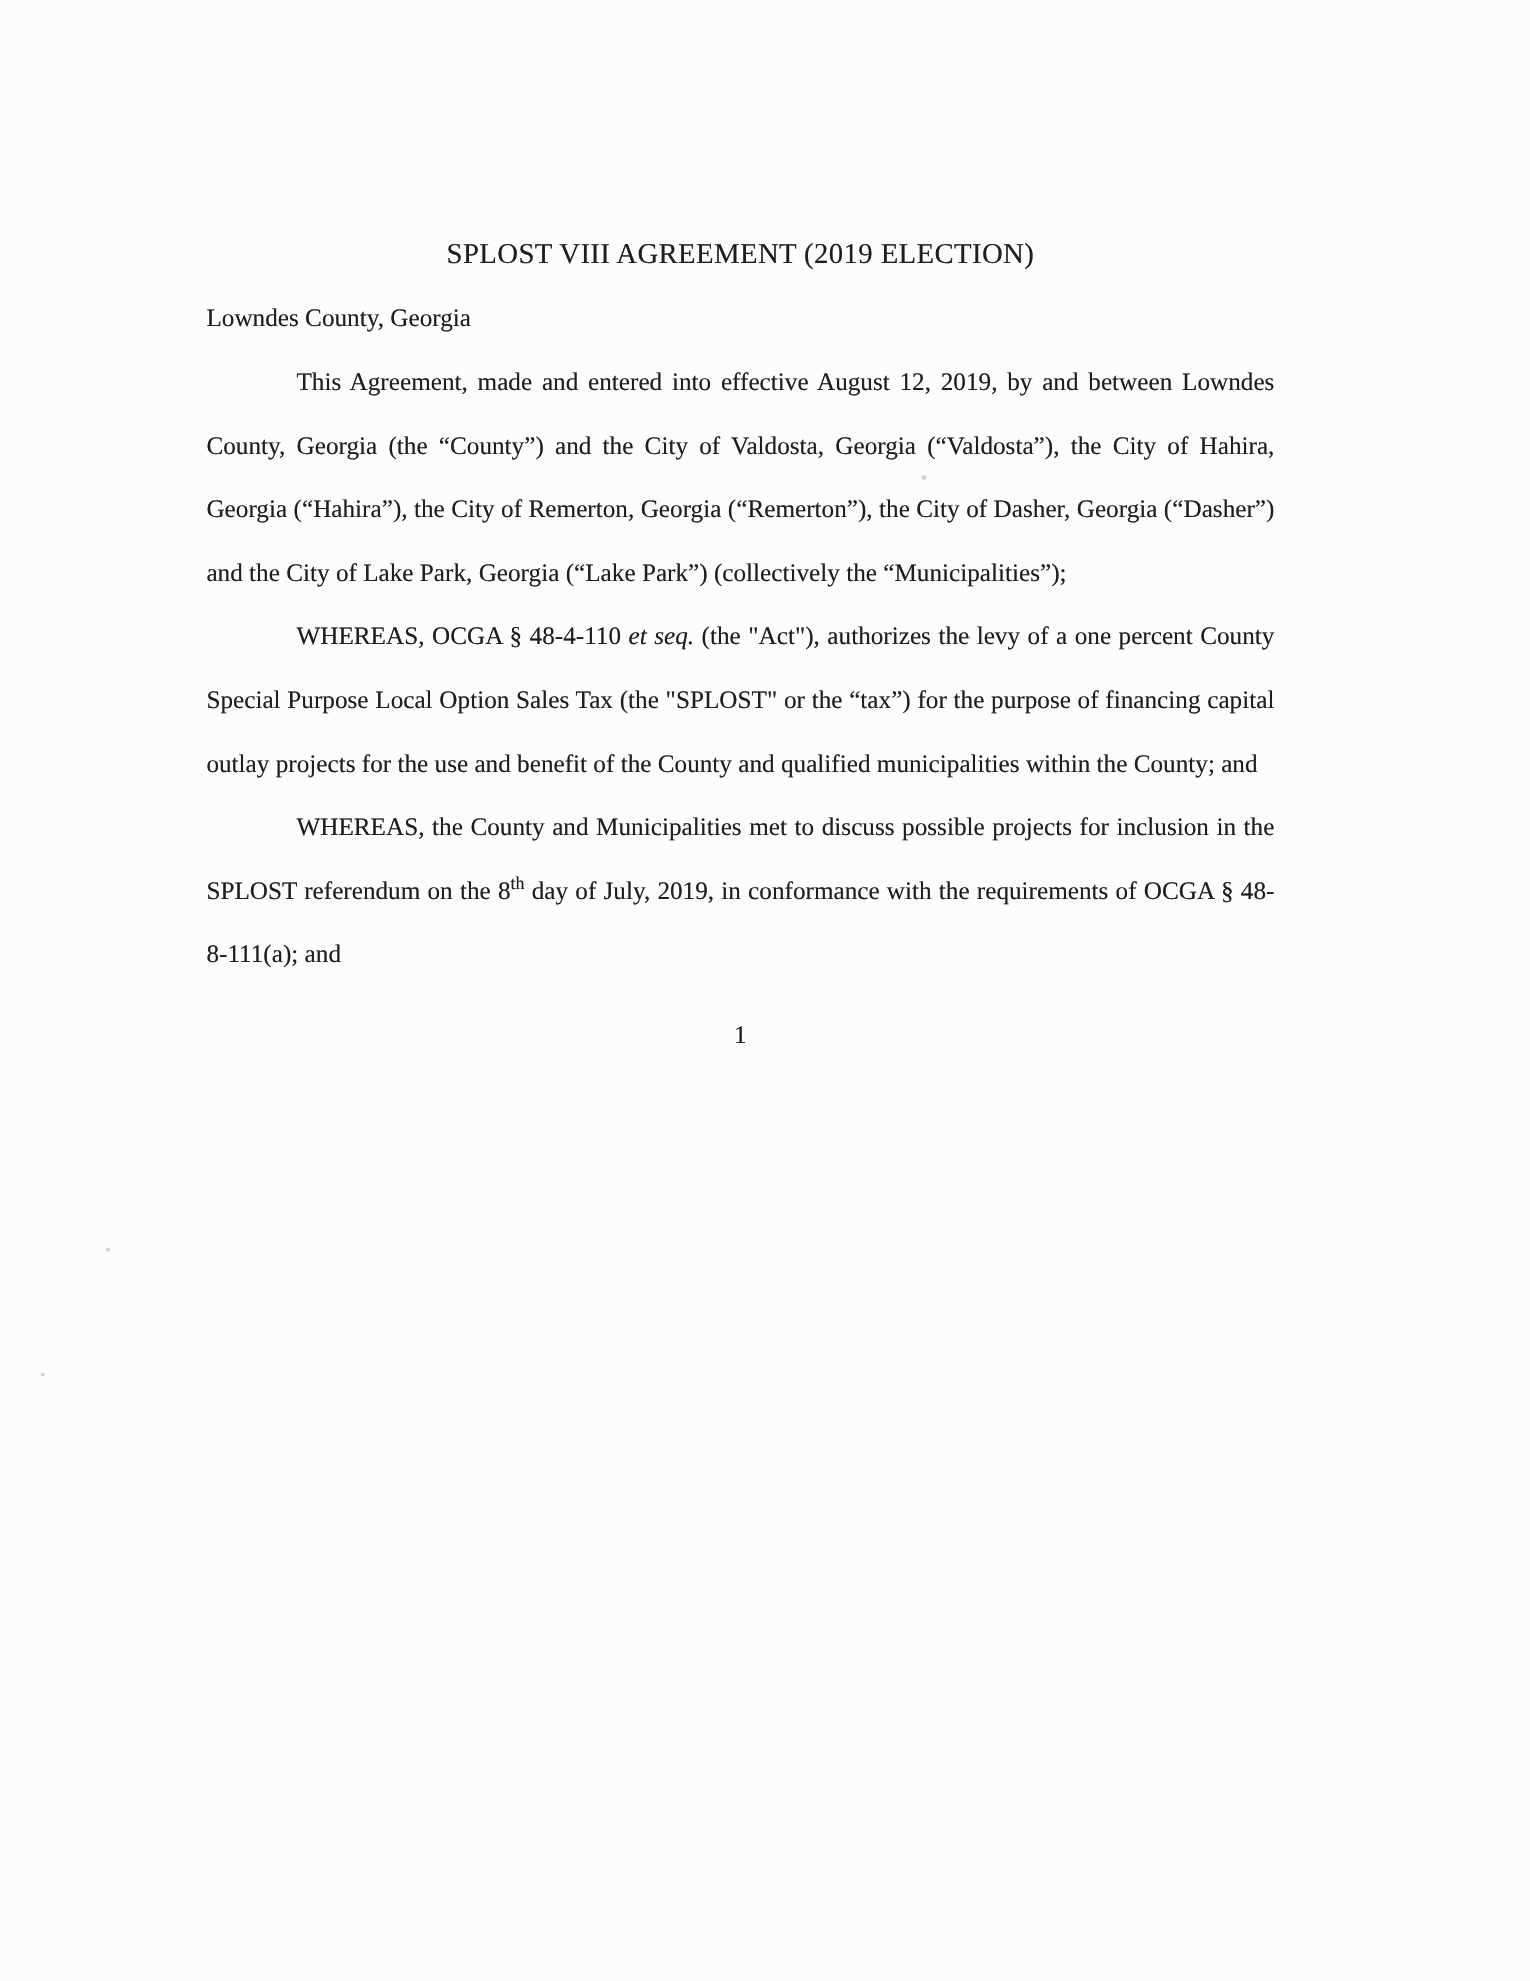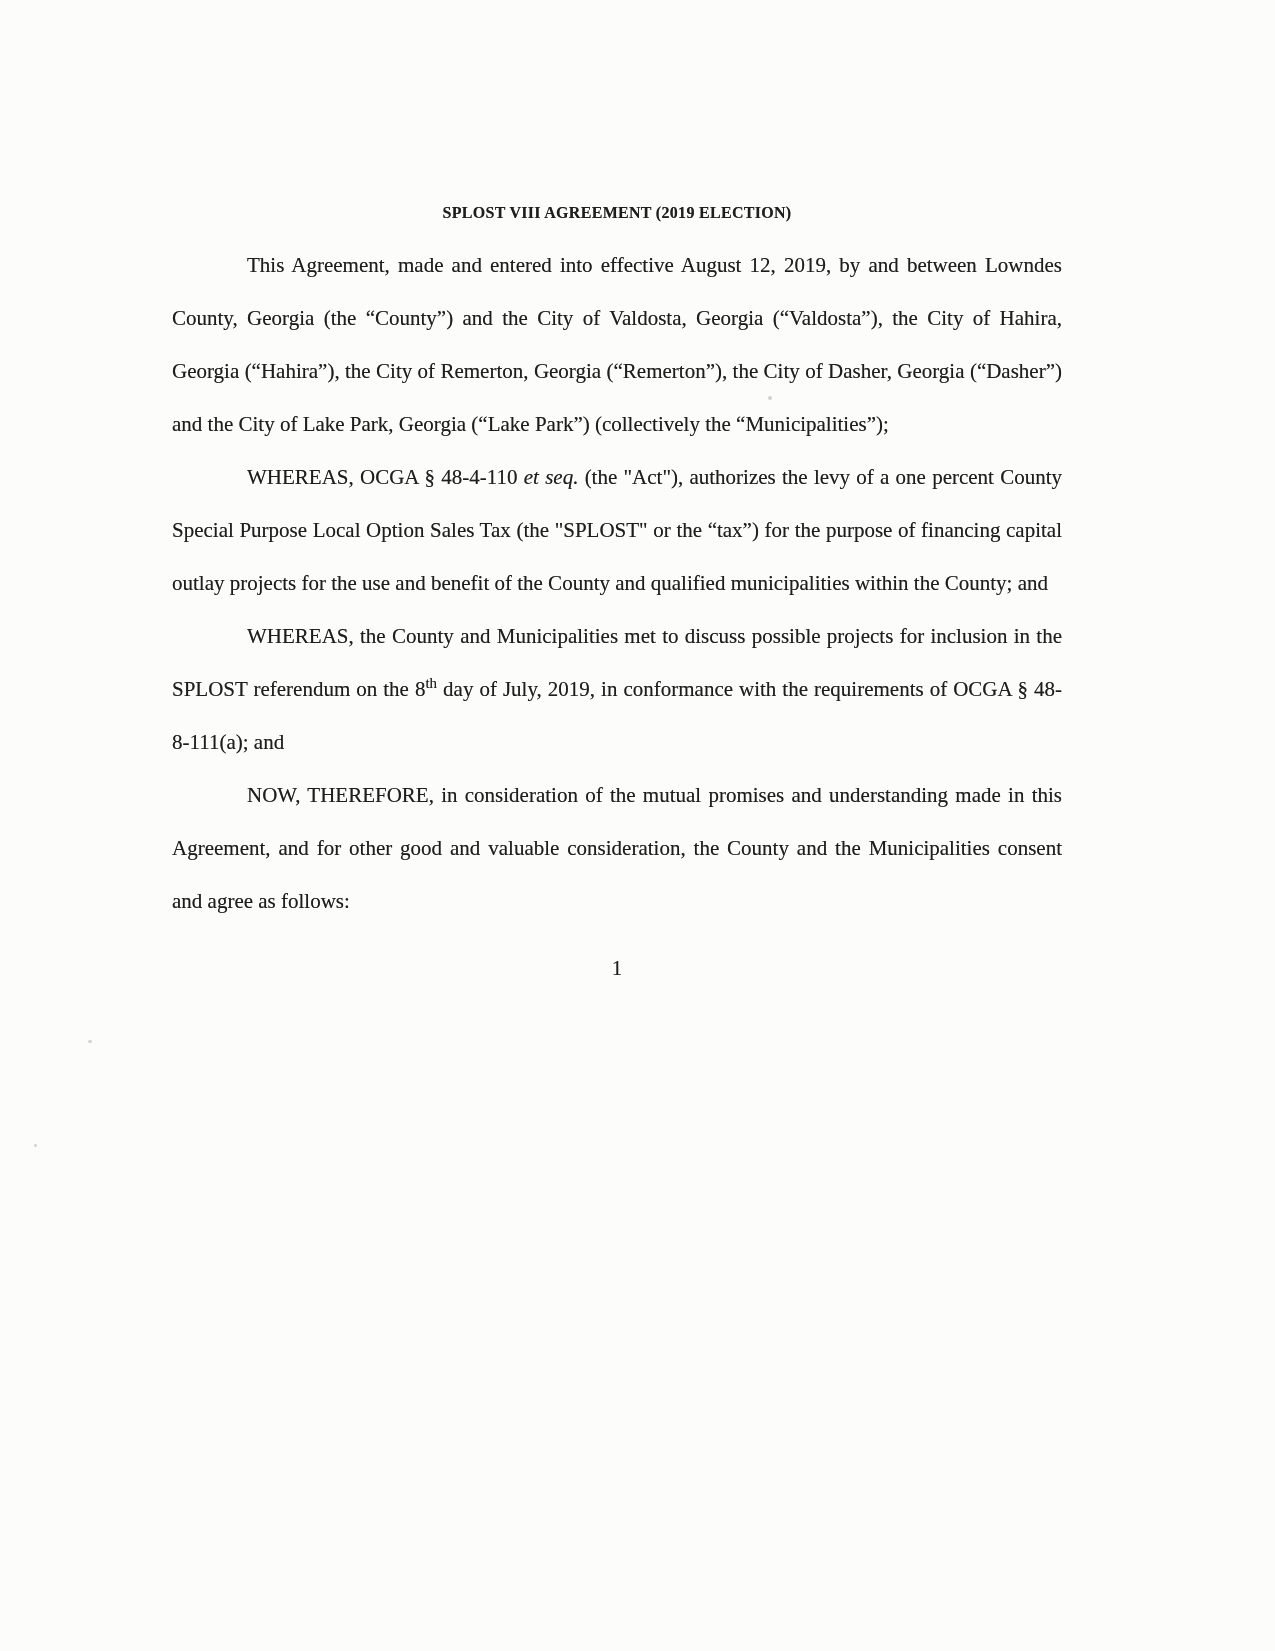--- a/index.html
+++ b/index.html
@@ -22,22 +22,22 @@
     left: 172px;
     top: 186px;
     width: 890px;
     font-size: 21px;
     line-height: 53px;
     text-shadow: 0 0 0.5px rgba(30,30,30,0.55);
   }
   p { margin: 0; }
   .title {
     margin: 0;
-    font-size: 16px;
-    font-weight: bold;
+    font-size: 24px;
+    font-weight: normal;
     text-align: center;
     line-height: 53px;
     letter-spacing: 0.3px;
   }
   .justify { text-align: justify; }
   .indent { text-indent: 75px; }
   .witnesseth {
     text-align: center;
     letter-spacing: 11px;
   }
@@ -77,29 +77,29 @@
 <div class="page">
   <div class="speck speck-1"></div>
   <div class="speck speck-2"></div>
   <div class="speck speck-3"></div>
   <div class="speck speck-4"></div>
 
   <div class="content">
 
     <p class="title">SPLOST VIII AGREEMENT (2019 ELECTION)</p>
 
+    <p>Lowndes County, Georgia</p>
 
     <p class="justify indent">This Agreement, made and entered into effective August 12, 2019, by and between Lowndes County, Georgia (the “County”) and the City of Valdosta, Georgia (“Valdosta”), the City of Hahira, Georgia (“Hahira”), the City of Remerton, Georgia (“Remerton”), the City of Dasher, Georgia (“Dasher”) and the City of Lake Park, Georgia (“Lake Park”) (collectively the “Municipalities”);</p>
 
 
     <p class="justify indent"><span>WHEREAS, OCGA § 48-4-110 </span><em>et seq.</em><span> (the "Act"), authorizes the levy of a one percent County Special Purpose Local Option Sales Tax (the "SPLOST" or the “tax”) for the purpose of financing capital outlay projects for the use and benefit of the County and qualified municipalities within the County; and</span></p>
 
     <p class="justify indent"><span>WHEREAS, the County and Municipalities met to discuss possible projects for inclusion in the SPLOST referendum on the 8</span><sup>th</sup><span> day of July, 2019, in conformance with the requirements of OCGA § 48-8-111(a); and</span></p>
 
 
-    <p class="justify indent">NOW, THEREFORE, in consideration of the mutual promises and understanding made in this Agreement, and for other good and valuable consideration, the County and the Municipalities consent and agree as follows:</p>
 
 
 
     <p class="page-number">1</p>
 
   </div>
 </div>
 
 </body></html>

